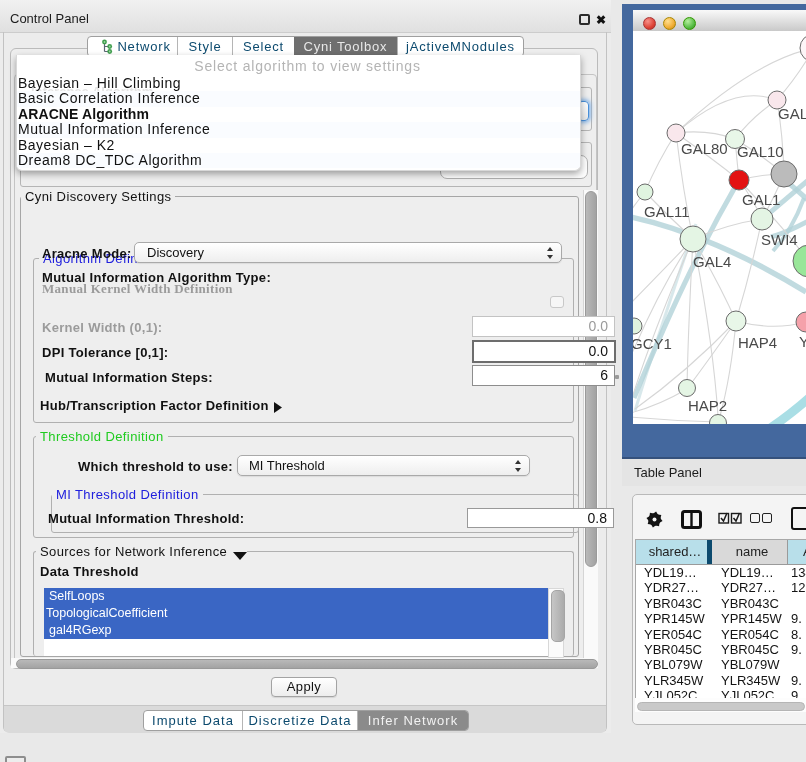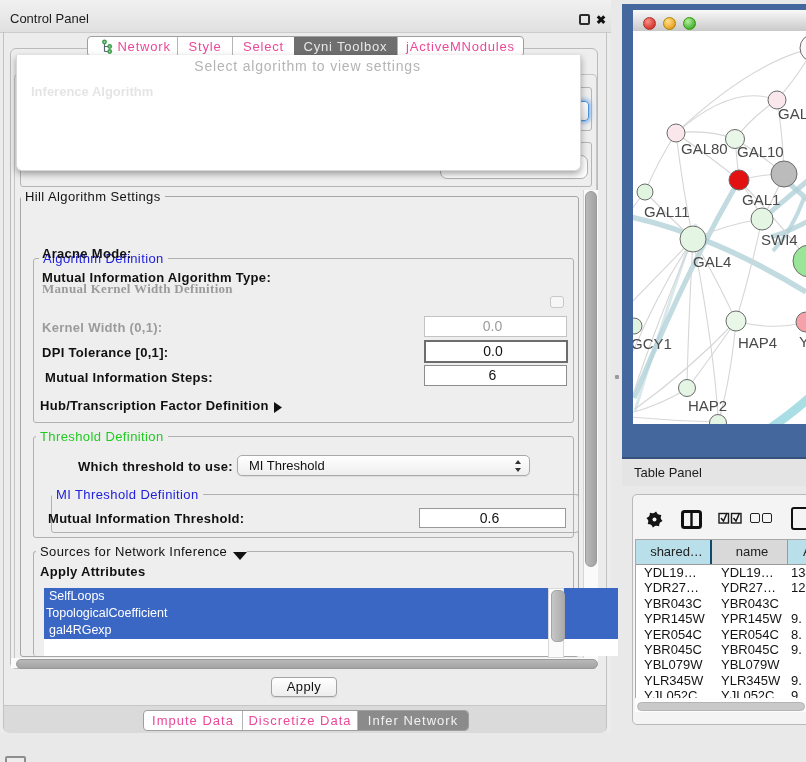--- a/index.html
+++ b/index.html
@@ -4,24 +4,24 @@
 <style>
   html,body{margin:0;padding:0;}
   body{width:806px;height:762px;background:#e9e9e9;font-family:"Liberation Sans",sans-serif;position:relative;overflow:hidden;}
   .abs{position:absolute;}
   .b13{font-size:13px;font-weight:bold;letter-spacing:0.3px;color:#111;}
   .gray{color:#9b9b9b;}
   .combo{position:absolute;border:1px solid #a9a9a9;border-radius:5px;background:linear-gradient(#ffffff,#eeeeee);box-shadow:0 1px 1px rgba(0,0,0,0.08);}
   .combo .ct{position:absolute;left:12px;top:2px;font-size:13px;color:#111;}
   .arr{position:absolute;right:7px;top:3px;width:8px;}
   .arr svg{display:block;}
-  .tf{position:absolute;background:#fff;font-size:14px;color:#111;text-align:center;}
+  .tf{position:absolute;background:#fff;font-size:14px;color:#111;text-align:right;margin-left:48px;}
   .grp{position:absolute;border:1px solid #aaaaaa;border-radius:3px;}
   .gtitle{position:absolute;top:-8px;left:6px;background:#eeeeee;padding:0 4px;font-size:13px;letter-spacing:0.4px;white-space:nowrap;}
-  .seg{box-sizing:border-box;text-align:center;font-size:13px;letter-spacing:0.8px;line-height:19px;color:#ec4899;}
+  .seg{box-sizing:border-box;text-align:center;font-size:13px;letter-spacing:0.8px;line-height:19px;color:#0c4a6e;}
 </style>
 </head>
 <body>
 
 <div class="abs" id="cpwin" style="left:0;top:0;width:611px;height:733px;background:#ececec;">
 
   <div class="abs" style="left:0;top:0;width:611px;height:32px;background:linear-gradient(#f1f1f1,#e0e0e0);border-bottom:1px solid #cccccc;"></div>
   <div class="abs" style="left:10px;top:11px;font-size:13px;color:#1c1c1c;">Control Panel</div>
   <div class="abs" style="left:579px;top:14px;width:7px;height:7px;border:2px solid #2b2b2b;border-radius:2px;"></div>
   <div class="abs" style="left:596px;top:13px;font-size:12px;font-weight:bold;color:#111;">✖</div>
@@ -33,27 +33,36 @@
 
   <div class="abs" style="left:20px;top:87px;width:570px;height:42px;border:1px solid #b5b5b5;border-radius:3px;"></div>
   <div class="abs" style="left:20px;top:142px;width:570px;height:43px;border:1px solid #b5b5b5;border-radius:3px;"></div>
   <div class="abs" style="left:578px;top:101px;width:9px;height:18px;border-radius:4px;background:linear-gradient(#fff,#e8e8e8);border:1.5px solid #4a90d9;box-shadow:0 0 4px 1.5px #79aee8;"></div>
   <div class="abs" style="left:440px;top:155px;width:146px;height:22px;border-radius:7px;background:#fdfdfd;border:1px solid #b0b0b0;"></div>
 
   <div class="abs" style="left:583px;top:190px;width:14px;height:468px;background:#fafafa;border-left:1px solid #d5d5d5;"></div>
   <div class="abs" style="left:585px;top:191px;width:10px;height:374px;border-radius:6px;background:linear-gradient(90deg,#b9b9b9,#a2a2a2);border:1px solid #9a9a9a;"></div>
 
   <div class="grp" style="left:20px;top:196px;width:557px;height:459px;border-color:#a6a6a6;">
-    <div class="gtitle" style="color:#111;left:0;">Hill Algorithm Settings</div>
+    <div class="gtitle" style="color:#111;left:0;">Cyni Discovery Settings</div>
   </div>
 
   <div class="grp" style="left:33px;top:230px;width:539px;height:163px;border-color:#b0b0b0;margin-top:28px;">
     <div class="gtitle" style="color:#2020dd;left:5px;">Algorithm Definition</div>
   </div>
   <div class="abs b13" style="left:42px;top:246px;">Aracne Mode:</div>
+  <div class="combo" style="left:134px;top:242px;width:426px;height:19px;">
+      <span class="ct">Discovery</span>
+    <span class="arr">
+        <svg width="8" height="14" viewBox="0 0 8 14">
+          <path d="M4 1 L7 5 L1 5 Z" fill="#333"></path>
+          <path d="M4 13 L7 9 L1 9 Z" fill="#333"></path>
+        </svg>
+      </span>
+    </div>
   <div class="abs b13" style="left:42px;top:270px;">Mutual Information Algorithm Type:</div>
   <div class="abs b13 gray" style="left:42px;top:281px;font-family:Liberation Serif, serif;">Manual Kernel Width Definition</div>
   <div class="abs" style="left:550px;top:296px;width:12px;height:10px;border:1.5px solid #c8c8c8;border-radius:3px;background:#f6f6f6;"></div>
   <div class="abs b13 gray" style="left:42px;top:320px;">Kernel Width (0,1):</div>
   <div class="tf" style="left:424px;top:316px;width:135px;height:19px;border:1px solid #c3c3c3;padding-right:6px;line-height:19px;color:#9b9b9b;">0.0</div>
   <div class="abs b13" style="left:42px;top:345px;">DPI Tolerance [0,1]:</div>
   <div class="tf" style="left:424px;top:340px;width:134px;height:19px;border:2px solid #6d6d6d;padding-right:6px;line-height:19px;">0.0</div>
   <div class="abs b13" style="left:45px;top:370px;">Mutual Information Steps:</div>
   <div class="tf" style="left:424px;top:365px;width:135px;height:19px;border:1.5px solid #8d8d8d;padding-right:6px;line-height:19px;">6</div>
 
@@ -72,31 +81,31 @@
         <svg width="8" height="14" viewBox="0 0 8 14">
           <path d="M4 1 L7 5 L1 5 Z" fill="#333"></path>
           <path d="M4 13 L7 9 L1 9 Z" fill="#333"></path>
         </svg>
       </span>
     </div>
   <div class="grp" style="left:41px;top:494px;width:526px;height:37px;border-color:#b0b0b0;margin-left:10px;">
     <div class="gtitle" style="color:#2020dd;left:0;">MI Threshold Definition</div>
   </div>
   <div class="abs b13" style="left:48px;top:511px;">Mutual Information Threshold:</div>
-  <div class="tf" style="left:419px;top:508px;width:139px;height:18px;border:1.5px solid #999;padding-right:6px;line-height:18px;">0.6</div>
+  <div class="tf" style="left:419px;top:508px;width:139px;height:18px;border:1.5px solid #999;padding-right:6px;line-height:18px;">0.8</div>
 
   <div class="grp" style="left:33px;top:551px;width:539px;height:104px;border-color:#b0b0b0;border-bottom:none;">
     <div class="gtitle" style="color:#111;left:2px;">Sources for Network Inference&nbsp;&nbsp;&nbsp;&nbsp;</div>
   </div>
   <div class="abs" style="left:232px;top:547px;"><svg width="16" height="10" viewBox="0 0 16 10">
         <path d="M1 1 L15 1 L8 9 Z" fill="#111"></path>
       </svg></div>
-  <div class="abs b13" style="left:40px;top:564px;">Apply Attributes</div>
-
-  <div class="abs" style="left:44px;top:588px;width:574px;height:68px;background:#fff;overflow:hidden;font-size:12.5px;">
+  <div class="abs b13" style="left:40px;top:564px;">Data Threshold</div>
+
+  <div class="abs" style="left:44px;top:588px;width:508px;height:68px;background:#fff;overflow:hidden;font-size:12.5px;">
     <div style="background:#3a66c4;color:#fff;padding-left:5px;height:17px;line-height:16px;">SelfLoops</div>
     <div style="background:#3a66c4;color:#fff;padding-left:2px;height:17px;line-height:17px;">TopologicalCoefficient</div>
     <div style="background:#3a66c4;color:#fff;padding-left:5px;height:17px;line-height:17px;">gal4RGexp</div>
   </div>
   <div class="abs" style="left:548px;top:588px;width:14px;height:68px;background:#fbfbfb;border:1px solid #d8d8d8;"></div>
   <div class="abs" style="left:551px;top:590px;width:12px;height:50px;border-radius:5px;background:linear-gradient(90deg,#c6c6c6,#ababab);border:1px solid #a5a5a5;"></div>
 
   <div class="abs" style="left:11px;top:658px;width:587px;height:10px;background:#fafafa;"></div>
   <div class="abs" style="left:16px;top:659px;width:580px;height:8px;border-radius:5px;background:linear-gradient(#b9b9b9,#a3a3a3);border:1px solid #999999;"></div>
 
@@ -121,20 +130,28 @@
         </svg> Network</div>
     <div class="seg" style="width:55px;border-right:1px solid #b5b5b5;">Style</div>
     <div class="seg" style="width:61px;">Select</div>
     <div class="seg" style="width:103px;color:#e8e8e8;background:#6f6f6f;">Cyni Toolbox</div>
     <div class="seg" style="width:126px;border-left:1px solid #b5b5b5;">jActiveMNodules</div>
   </div>
 
   <div class="abs" style="left:16px;top:55px;width:563px;height:115px;background:#fff;border:1px solid #d8d8d8;border-top:none;border-radius:0 0 6px 6px;box-shadow:0 3px 7px rgba(0,0,0,0.35);overflow:hidden;">
     <div style="position:absolute;left:9px;top:3px;width:100%;text-align:center;font-size:14px;letter-spacing:0.8px;color:#b4b4b4;">Select algorithm to view settings</div>
     <div style="position:absolute;left:14px;top:29px;font-size:13px;font-weight:bold;color:rgba(120,120,120,0.2);">Inference Algorithm</div>
+    <div style="position:absolute;left:0;top:21px;width:100%;font-size:14px;letter-spacing:0.5px;color:#111;">
+      <div style="height:15.4px;line-height:15.4px;padding-left:1px;">Bayesian – Hill Climbing</div>
+      <div style="height:15.4px;line-height:15.4px;padding-left:1px;background:#fafcff;">Basic Correlation Inference</div>
+      <div style="height:15.4px;line-height:15.4px;padding-left:1px;font-weight:bold;letter-spacing:0.1px;">ARACNE Algorithm</div>
+      <div style="height:15.4px;line-height:15.4px;padding-left:1px;background:#fafcff;">Mutual Information Inference</div>
+      <div style="height:15.4px;line-height:15.4px;padding-left:1px;">Bayesian – K2</div>
+      <div style="height:15.4px;line-height:15.4px;padding-left:1px;background:#fafcff;">Dream8 DC_TDC Algorithm</div>
+    </div>
   </div>
 </div>
 
 <div class="abs" style="left:615px;top:375px;width:4px;height:4px;background:#9a9a9a;border-radius:1px;"></div>
 
 <div class="abs" style="left:5px;top:756px;width:17px;height:12px;border:2px solid #8e8e8e;border-radius:2px;background:#ededed;"></div>
 
 <div class="abs" style="left:622px;top:4px;width:184px;height:453px;background:#44689e;border-bottom:2px solid #35517c;">
   <div class="abs" style="left:11px;top:6px;width:173px;height:21px;background:linear-gradient(#f9f9f9,#c9c9c9);border-bottom:1px solid #9a9a9a;"></div>
   <div class="abs" style="left:21px;top:12.5px;width:11px;height:11px;border-radius:50%;background:radial-gradient(circle at 35% 30%,#f7918a,#dd4438 60%,#b2271d);border:0.5px solid #a33;"></div>
@@ -250,21 +267,21 @@
       </g>
     </svg>
 
   <div class="abs" style="left:117px;top:18px;width:8px;height:8px;border:1.5px solid #222;border-radius:2px;"></div>
   <div class="abs" style="left:129px;top:18px;width:8px;height:8px;border:1.5px solid #222;border-radius:2px;"></div>
 
   <div class="abs" style="left:158px;top:12px;width:30px;height:19px;border:2.5px solid #111;border-radius:3px;background:#f4f4f4;"></div>
 
   <div class="abs" style="left:2px;top:44px;width:182px;height:158px;background:#fff;border:1px solid #a8a8a8;border-right:none;overflow:hidden;">
     <div style="display:flex;height:24px;border-bottom:1px solid #9a9a9a;font-size:13px;color:#222;">
-      <div style="width:76px;background:#b8dfea;border-right:2px solid #0c4a6e;text-align:center;line-height:24px;box-sizing:border-box;padding-left:7px;">shared…</div>
+      <div style="width:76px;background:#b8dfea;border-right:5px solid #0c4a6e;text-align:center;line-height:24px;box-sizing:border-box;padding-left:7px;">shared…</div>
       <div style="width:76px;background:#d9d9d9;border-right:1px solid #9a9a9a;text-align:center;line-height:24px;box-sizing:border-box;padding-left:5px;">name</div>
       <div style="width:30px;background:#b8dfea;line-height:24px;padding-left:15px;color:#222;box-sizing:border-box;">A</div>
     </div>
     <div style="font-size:13px;color:#141414;">
       <div style="display:flex;height:15.4px;line-height:15.4px;">
           <div style="width:68px;padding-left:8px;">YDL19…</div>
           <div style="width:68px;padding-left:9px;">YDL19…</div>
           <div style="padding-left:2px;">134</div>
         </div>
       <div style="display:flex;height:15.4px;line-height:15.4px;">

